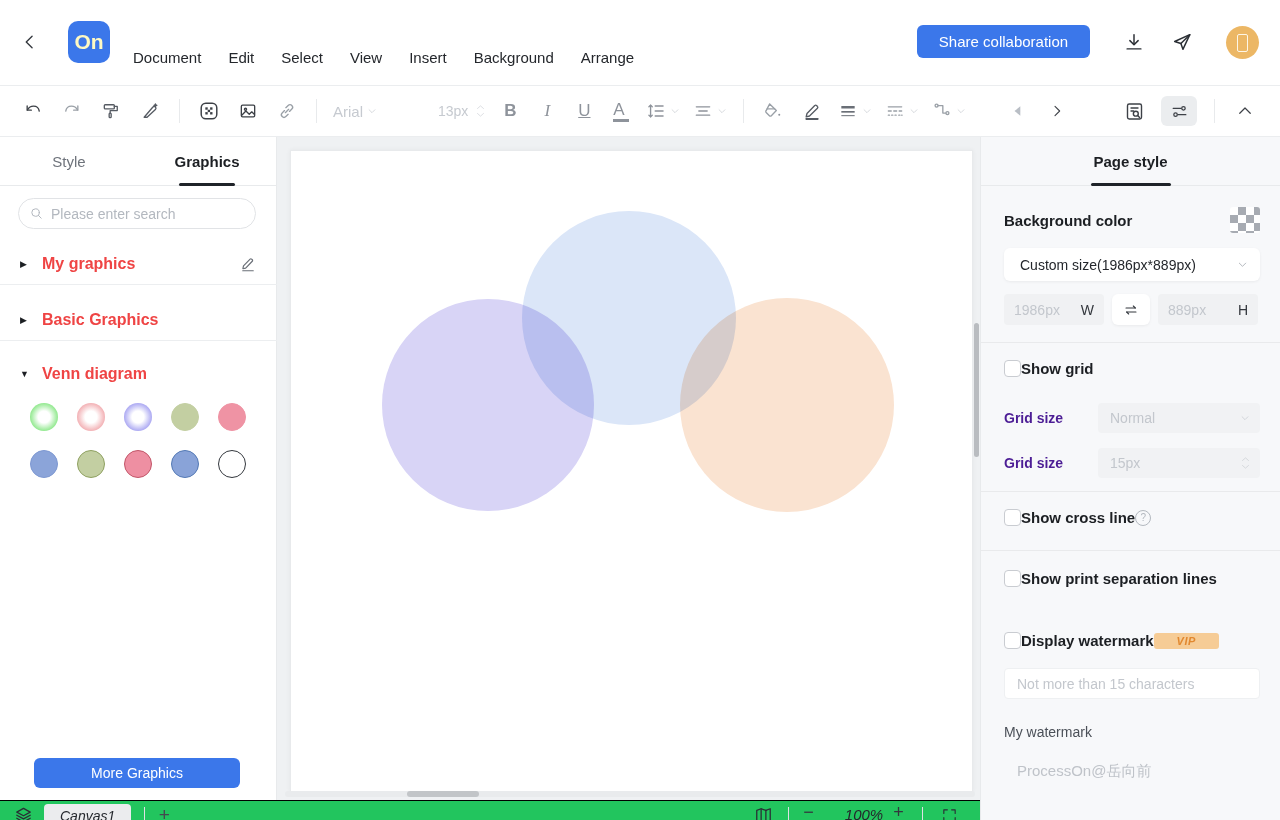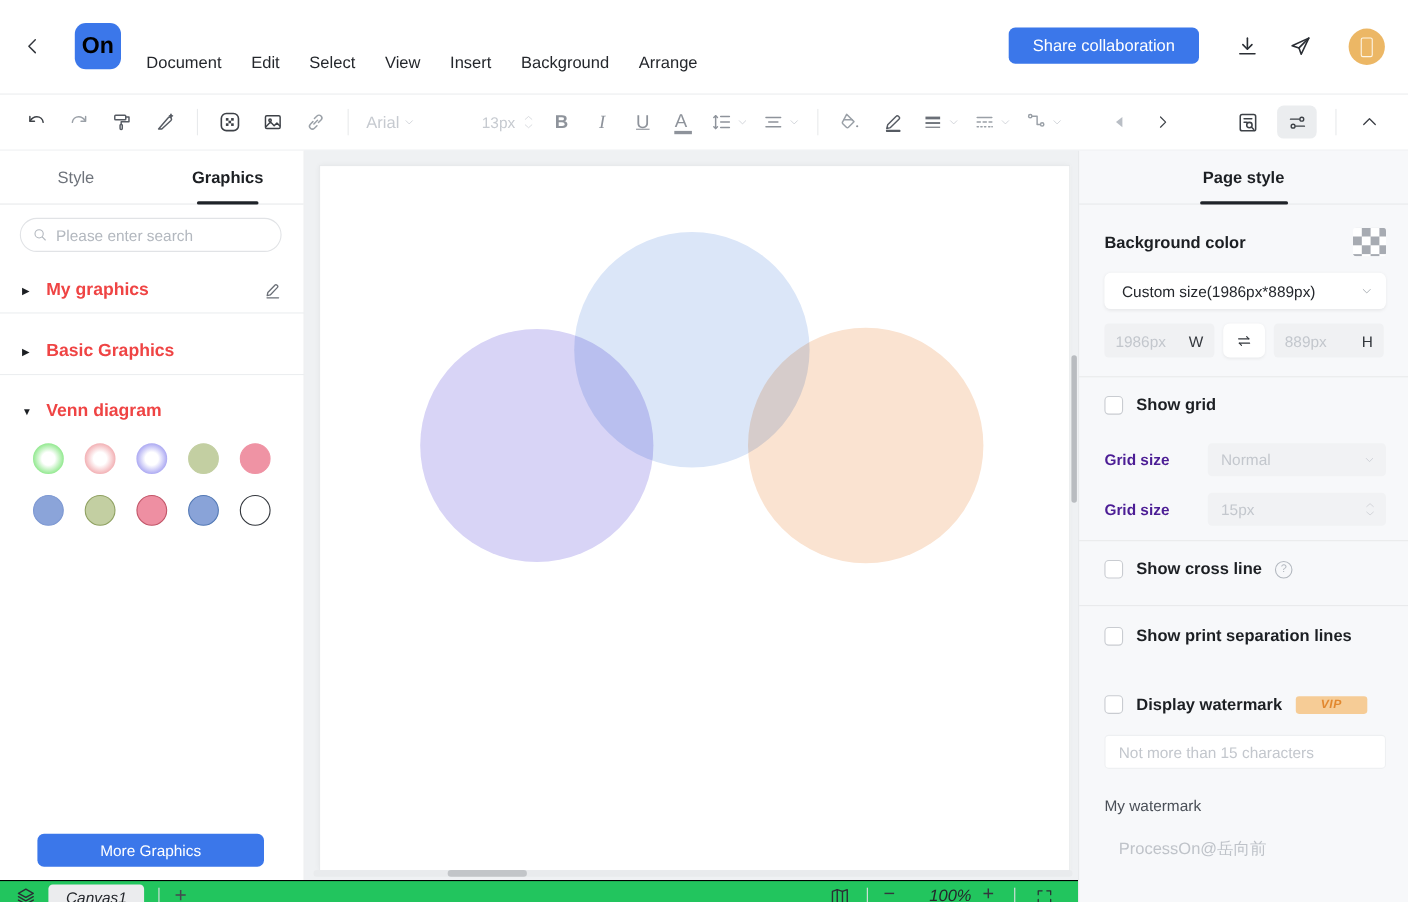--- a/index.html
+++ b/index.html
@@ -4,21 +4,21 @@
 <style>
   * { margin:0; padding:0; box-sizing:border-box; }
   html,body { width:1280px; height:820px; font-family:"Liberation Sans", sans-serif; background:#fff; overflow:hidden; }
   #app { position:relative; width:1280px; height:820px; background:#fff; overflow:hidden; }
   svg { display:block; }
   .ic { stroke:currentColor; fill:none; stroke-width:1.6; stroke-linecap:round; stroke-linejoin:round; }
 
   
   .header { position:absolute; left:0; top:0; width:1280px; height:85px; background:#fff; }
   .back-btn { position:absolute; left:18px; top:30px; width:24px; height:24px; color:#33373d; display:grid; place-items:center; cursor:pointer; }
-  .logo { position:absolute; left:68px; top:21px; width:42px; height:42px; border-radius:10px; background:#3b77ea; color:#000000; font-weight:700; font-size:21px; display:grid; place-items:center; }
+  .logo { position:absolute; left:68px; top:21px; width:42px; height:42px; border-radius:10px; background:#3b77ea; color:#fef9c3; font-weight:700; font-size:21px; display:grid; place-items:center; }
   .title-row { position:absolute; left:133px; top:14px; display:flex; align-items:center; gap:13px; }
   .doc-title { font-size:17px; font-weight:700; color:#1c1f23; }
   .saved { display:flex; align-items:center; gap:6px; color:#b7bbc2; font-size:14px; }
   .menu-bar { position:absolute; left:133px; top:49px; display:flex; gap:27px; }
   .menu-item { font-size:15px; color:#24272c; cursor:pointer; }
   .share-btn { position:absolute; left:917px; top:25px; width:173px; height:33px; background:#3b77ea; border:none; border-radius:6px; color:#fff; font-size:15px; font-family:inherit; cursor:pointer; }
   .hicon { position:absolute; top:29px; width:26px; height:26px; color:#2a2e34; display:grid; place-items:center; cursor:pointer; }
   .avatar { position:absolute; left:1226px; top:26px; width:33px; height:33px; border-radius:50%; background:#ecb765; display:grid; place-items:center; }
   .avatar .tofu { width:11px; height:18px; border:1.8px solid #fdf6e6; border-radius:2px; }
 
@@ -73,21 +73,21 @@
   .bgrow { position:absolute; left:23px; top:70px; width:256px; display:flex; align-items:center; }
   .bg-swatch { margin-left:auto; width:30px; height:26px; border-radius:3px; background:conic-gradient(#a7abb2 25%, #fff 0 50%, #a7abb2 0 75%, #fff 0); background-size:16px 16px; cursor:pointer; }
   .size-drop { position:absolute; left:23px; top:111px; width:256px; height:33px; background:#fff; border-radius:6px; box-shadow:0 1px 3px rgba(0,0,0,0.06); display:flex; align-items:center; padding:0 12px 0 16px; cursor:pointer; }
   .size-drop span { color:#24272c; }
   .size-drop .dropcaret { margin-left:auto; color:#9aa0a7; }
   .wh-row { position:absolute; left:23px; top:157px; width:256px; height:31px; display:flex; align-items:center; gap:8px; }
   .wh-field { width:100px; height:31px; background:#f0f1f3; border-radius:4px; display:flex; align-items:center; padding:0 10px; }
   .wh-field input { width:60px; border:none; outline:none; background:transparent; color:#c3c7cd; font-size:14px; font-family:inherit; }
   .wh-field .wh-l { margin-left:auto; color:#33373d; }
   .swap-btn { width:38px; height:31px; background:#fff; border-radius:6px; box-shadow:0 1px 3px rgba(0,0,0,0.06); display:grid; place-items:center; color:#33373d; cursor:pointer; }
-  .chk-row { position:absolute; left:23px; display:flex; align-items:center; gap:12px; }
+  .chk-row { position:absolute; left:23px; display:flex; align-items:center; }
   .checkbox { width:17px; height:17px; border:1.5px solid #c9ccd1; border-radius:4px; background:#fff; cursor:pointer; flex:0 0 auto; }
   .grid-row { position:absolute; left:23px; width:256px; height:30px; display:flex; align-items:center; }
   .grid-row .glabel { color:#4c1d95;font-weight:bold; }
   .gcontrol { margin-left:auto; width:162px; height:30px; background:#f1f2f4; border-radius:4px; display:flex; align-items:center; padding:0 10px 0 12px; color:#c3c7cd; cursor:default; }
   .gcontrol .dropcaret, .gcontrol .stepper { margin-left:auto; }
   .qmark { width:16px; height:16px; border:1.3px solid #b3b8bf; border-radius:50%; color:#b3b8bf; font-size:10px; display:grid; place-items:center; cursor:pointer; }
   .vip { background:#f6cc96; color:#e2882f; font-size:11px; font-weight:700; font-style:italic; border-radius:3px; padding:2px 23px; letter-spacing:.5px; }
   .wm-input { position:absolute; left:23px; top:531px; width:256px; height:31px; background:#fff; border:1px solid #eef0f2; border-radius:4px; padding:0 12px; font-size:14px; font-family:inherit; color:#33373d; outline:none; }
   .wm-input::placeholder { color:#c3c7cd; }
   .mywm { position:absolute; left:23px; top:587px; color:#4b5058; }

